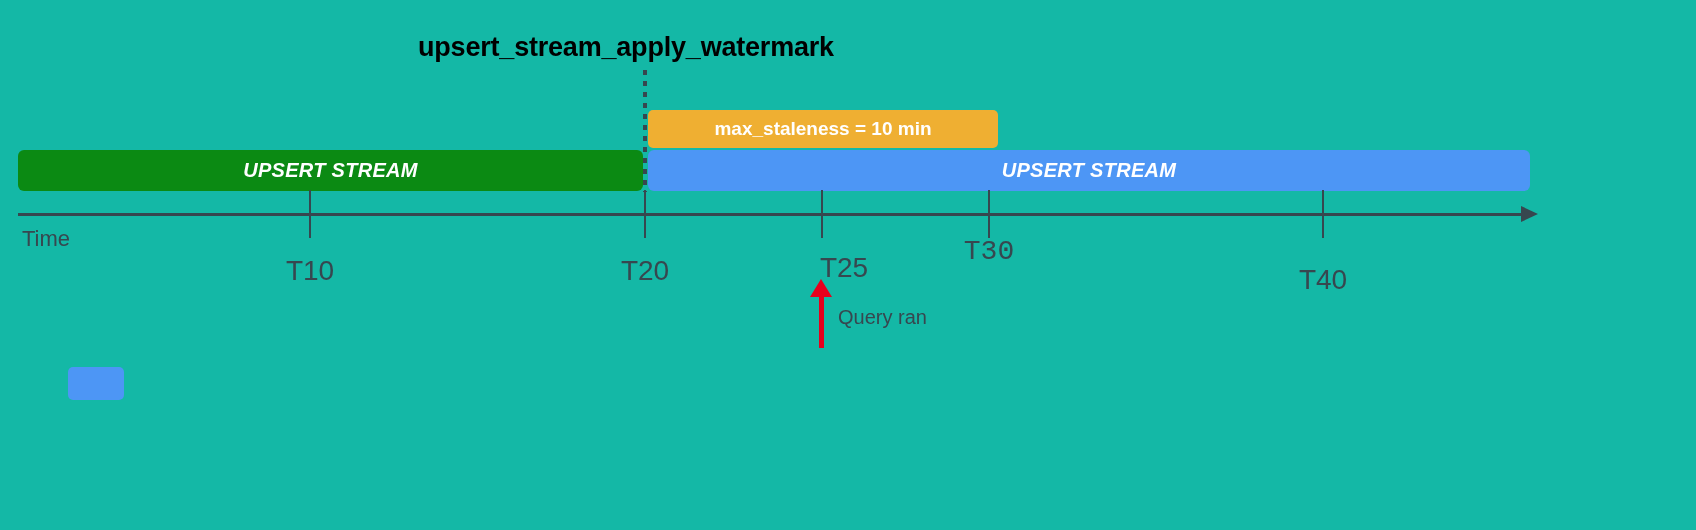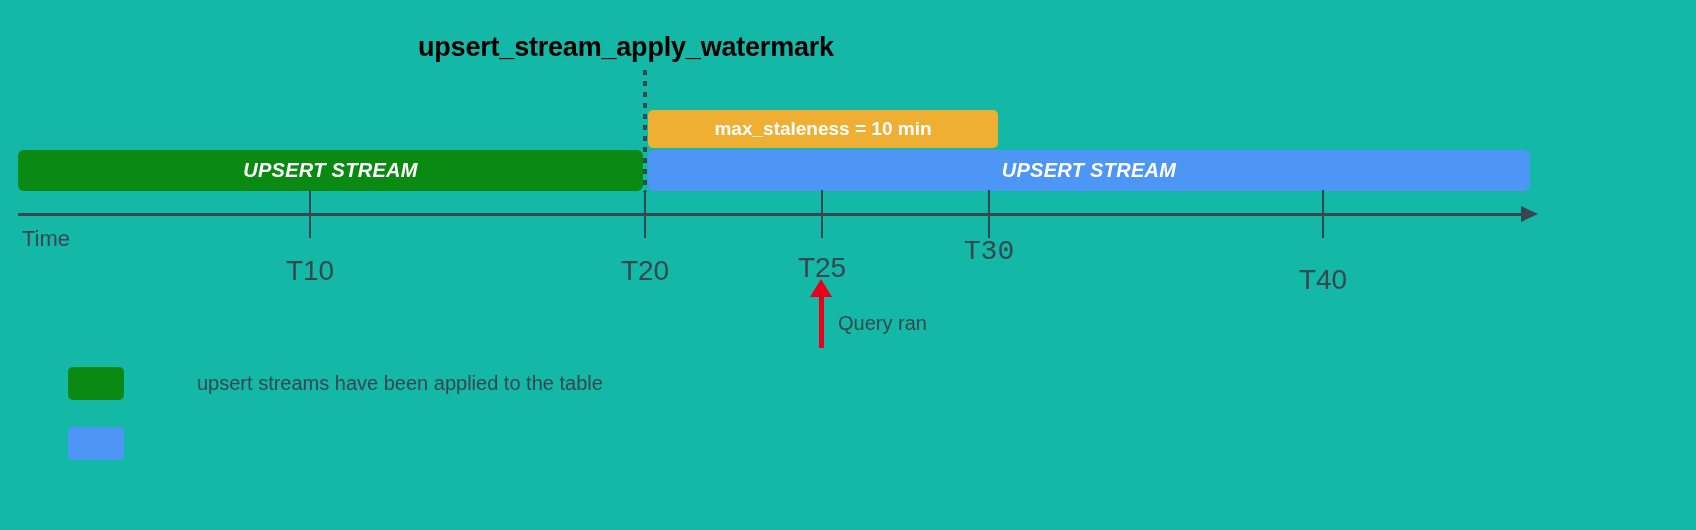--- a/index.html
+++ b/index.html
@@ -154,21 +154,20 @@
     border-right: 11.5px solid transparent;
     border-bottom: 18px solid #E8001C;
   }
   .query-label {
     position: absolute;
     left: 838px;
     top: 306px;
     font-size: 20px;
     color: #37474f;
     white-space: nowrap;
-    margin-top: 6px;
   }
 
   
   .legend {
     position: absolute;
     left: 68px;
     top: 353px;
   }
   .legend-row {
     display: flex;
@@ -214,34 +213,30 @@
   <div class="axis-line"></div>
   <div class="axis-arrow"></div>
   <div class="axis-name">Time</div>
 
   <div id="ticks">
       <div class="tick-mark" style="left: 309px;"></div>
       <div class="tick-label" style="left: 310px; top: 255px;">T10</div>
       <div class="tick-mark" style="left: 644px;"></div>
       <div class="tick-label" style="left: 645px; top: 255px; text-align: center;">T20</div>
       <div class="tick-mark" style="left: 821px;"></div>
-      <div class="tick-label" style="left: 822px; top: 252px;">T25</div>
+      <div class="tick-label" style="left: 844px; top: 252px;">T25</div>
       <div class="tick-mark" style="left: 988px;"></div>
       <div class="tick-label" style="left: 989px; top: 236px; font-family: Liberation Mono, monospace;">T30</div>
       <div class="tick-mark" style="left: 1322px;"></div>
       <div class="tick-label" style="left: 1323px; top: 264px;">T40</div>
     </div>
 
   <div class="query-arrow-shaft"></div>
   <div class="query-arrow-head"></div>
   <div class="query-label">Query ran</div>
 
   <div class="legend">
     <div class="legend-row">
-      <div class="legend-swatch applied"></div>
-      <span class="legend-text">upsert streams have been applied to the table</span>
-    </div>
-    <div class="legend-row">
       <div class="legend-swatch not-applied"></div>
     </div>
   </div>
 
 </div>
 
 </body></html>

